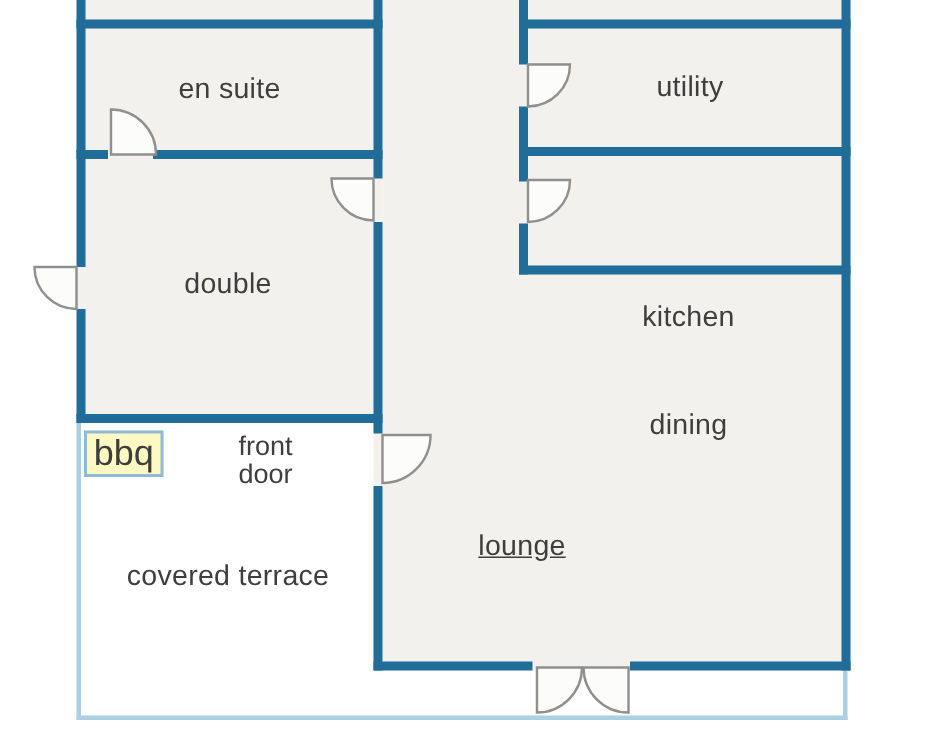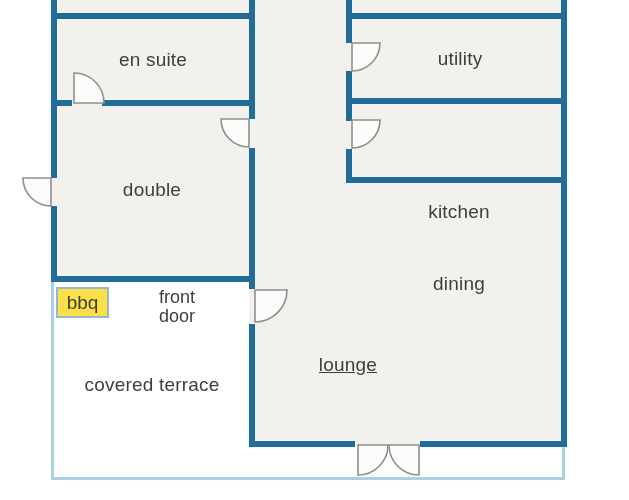--- a/index.html
+++ b/index.html
@@ -5,23 +5,23 @@
   html,body{margin:0;padding:0;background:#ffffff;}
   .plan{
     position:relative;width:578px;height:500px;background:#ffffff;overflow:hidden;
     font-family:"Liberation Sans", sans-serif;color:#3e3e3e;
   }
   .fill{position:absolute;background:#f2f1ee;}
   .wall{position:absolute;background:#216d9a;}
   .tline{position:absolute;background:#abcfe3;}
   .bbq-box{
     position:absolute;left:56px;top:287px;width:49px;height:27px;
-    background:#fde047;border:2px solid #8fb9d6;
+    background:#fef9c3;border:2px solid #8fb9d6;
     display:flex;align-items:center;justify-content:center;
-    font-size:19px;color:#3e3e3e;
+    font-size:24px;color:#3e3e3e;
   }
   .doors{position:absolute;left:0;top:0;pointer-events:none;}
   .label{
     position:absolute;transform:translate(-50%,-50%);
     font-size:19px;line-height:20px;white-space:nowrap;text-align:center;
     letter-spacing:0.2px;
   }
   .label-right{
     position:absolute;transform:translate(0,-50%);
     font-size:18px;line-height:19px;white-space:nowrap;text-align:center;

